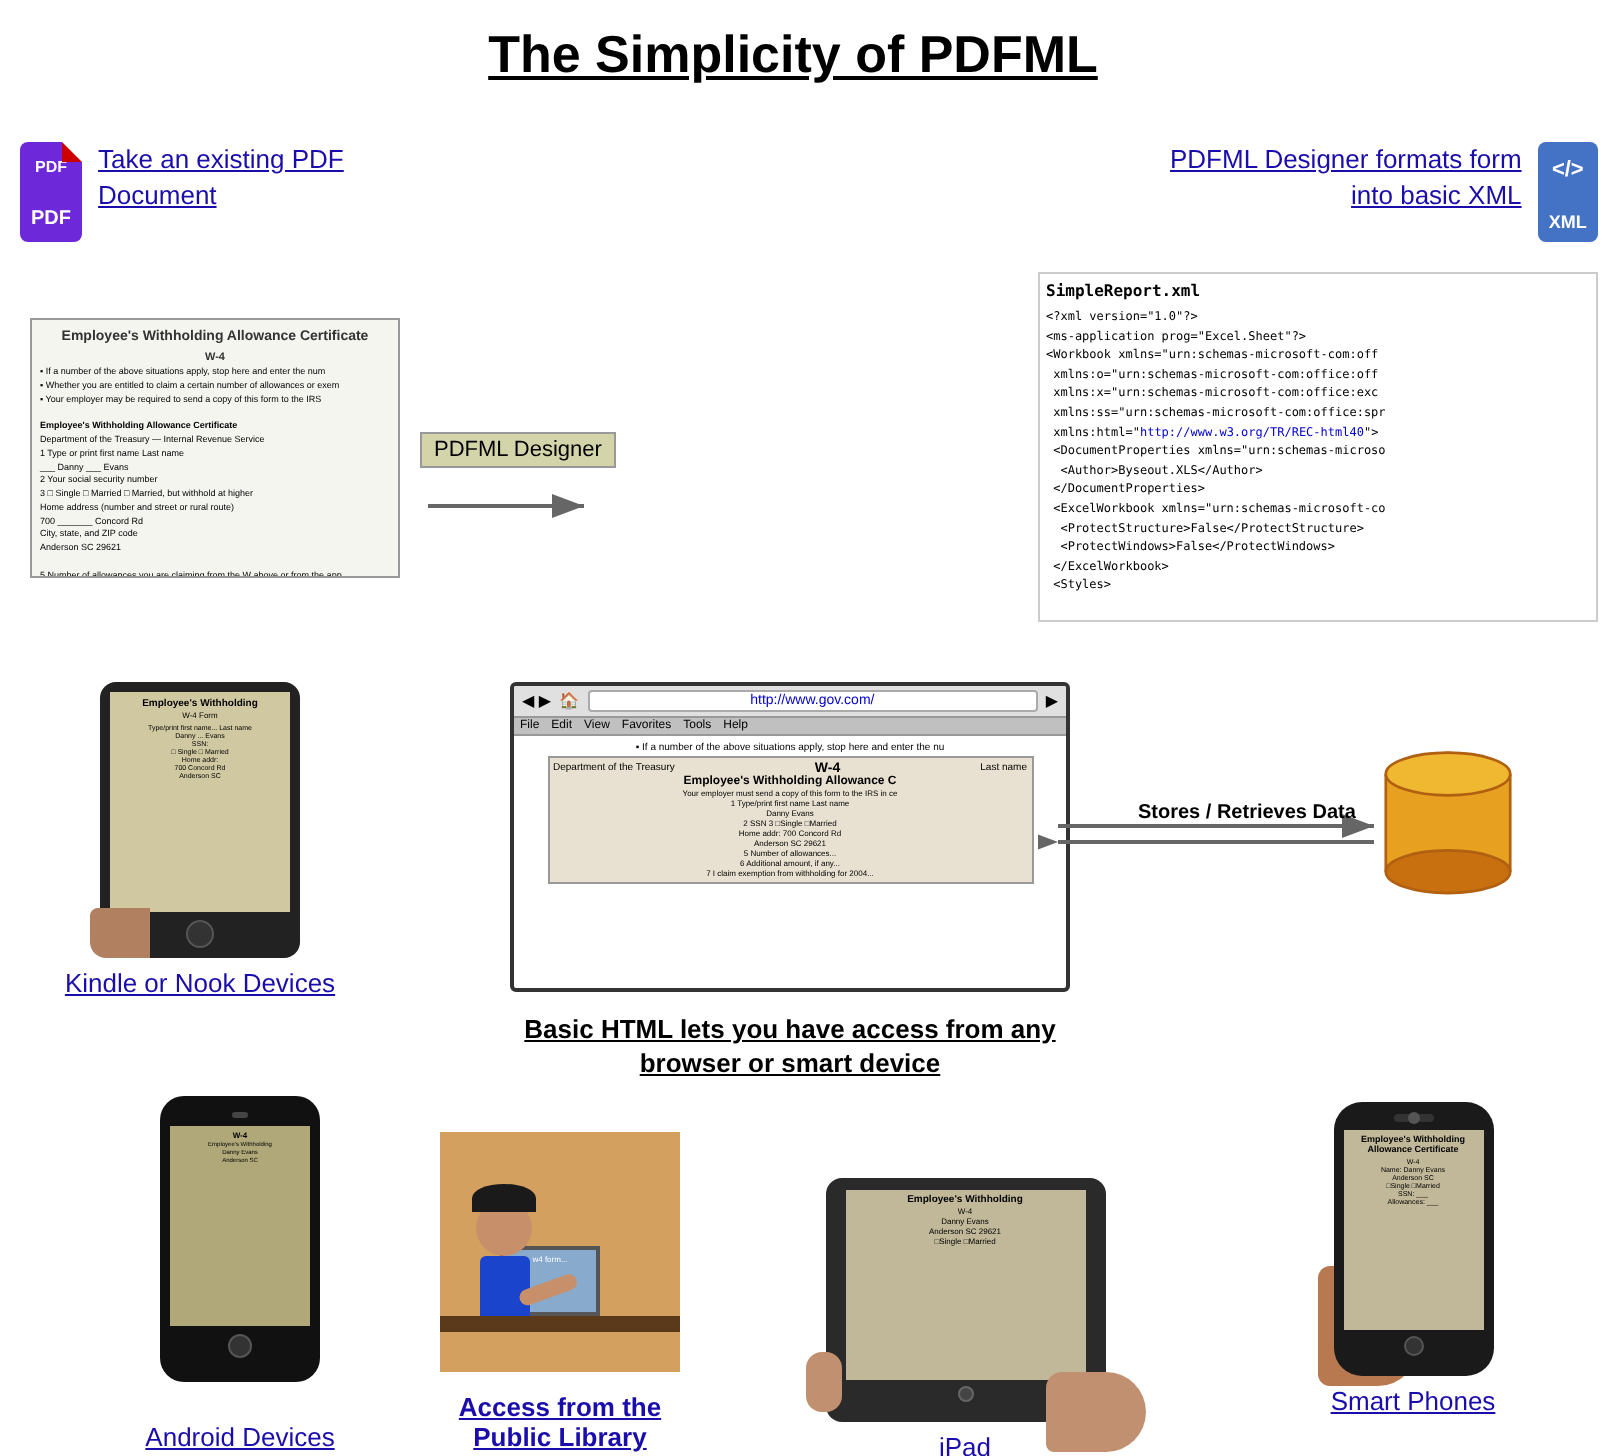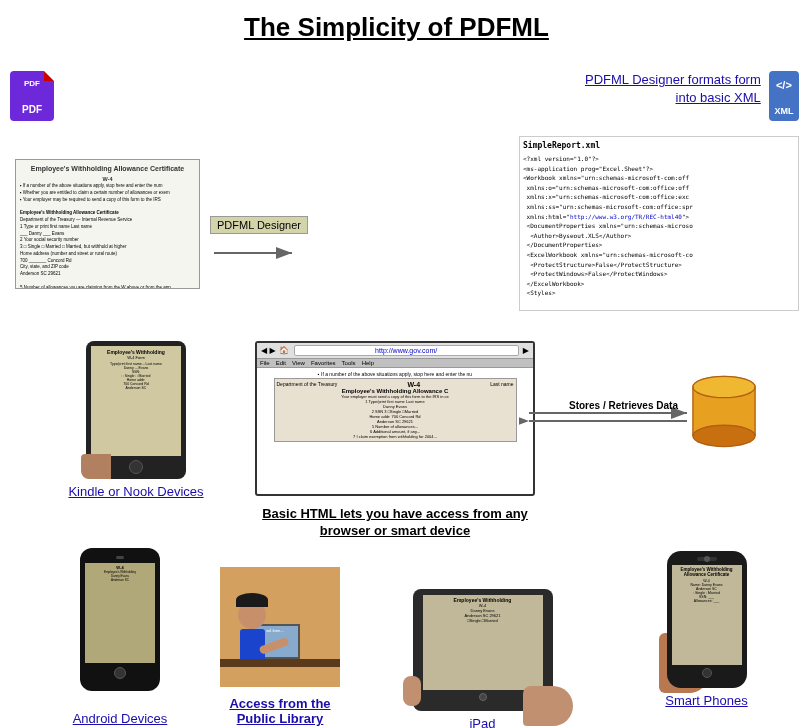--- a/index.html
+++ b/index.html
@@ -165,21 +165,20 @@
       height: 30px;
     }
 
     
     .kindle-block {
       position: absolute;
       top: 290px;
       left: 30px;
       width: 140px;
       text-align: center;
-      margin-left: 36px;
     }
     .kindle-label {
       font-size: 13px;
       text-decoration: underline;
       color: #1a0dab;
       margin-top: 5px;
       cursor: pointer;
     }
 
     
@@ -442,20 +441,21 @@
 
 <div class="page-title">The Simplicity of PDFML</div>
 
 <div class="diagram-container">
 
   <div class="pdf-icon-block">
     <div style="display:flex;align-items:flex-start;gap:8px;">
       <div class="pdf-icon">
         <span style="color:white;font-size:8px;position:absolute;top:8px;left:50%;transform:translateX(-50%);font-weight:bold;">PDF</span>
       </div>
+      <span class="pdf-label" style="font-size:13px;text-decoration:underline;color:#1a0dab;text-align:left;line-height:1.4;">Take an existing PDF Document</span>
     </div>
   </div>
 
   <div class="w4-form-top">
     <div class="w4-title">Employee's Withholding Allowance Certificate</div>
     <div class="w4-subtitle">W-4</div>
     <div class="w4-content">
       ▪ If a number of the above situations apply, stop here and enter the num<br>
       ▪ Whether you are entitled to claim a certain number of allowances or exem<br>
       ▪ Your employer may be required to send a copy of this form to the IRS<br><br>

